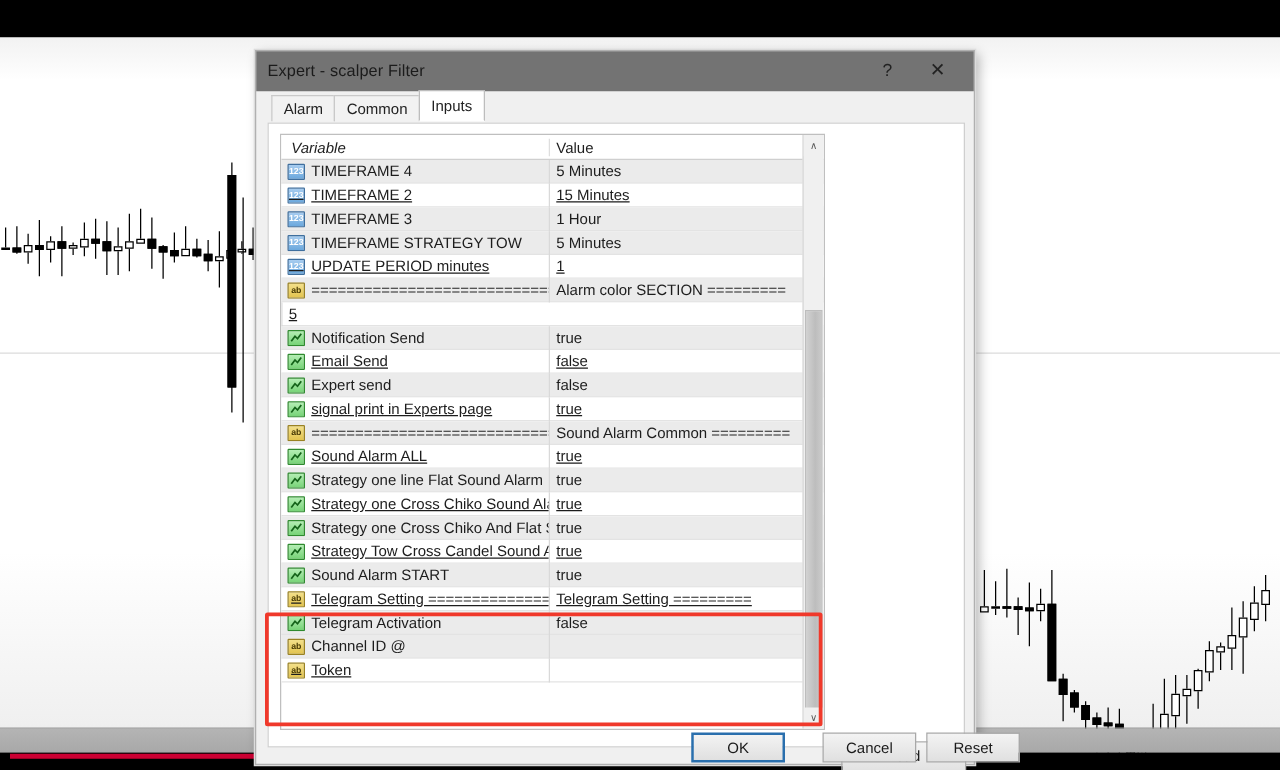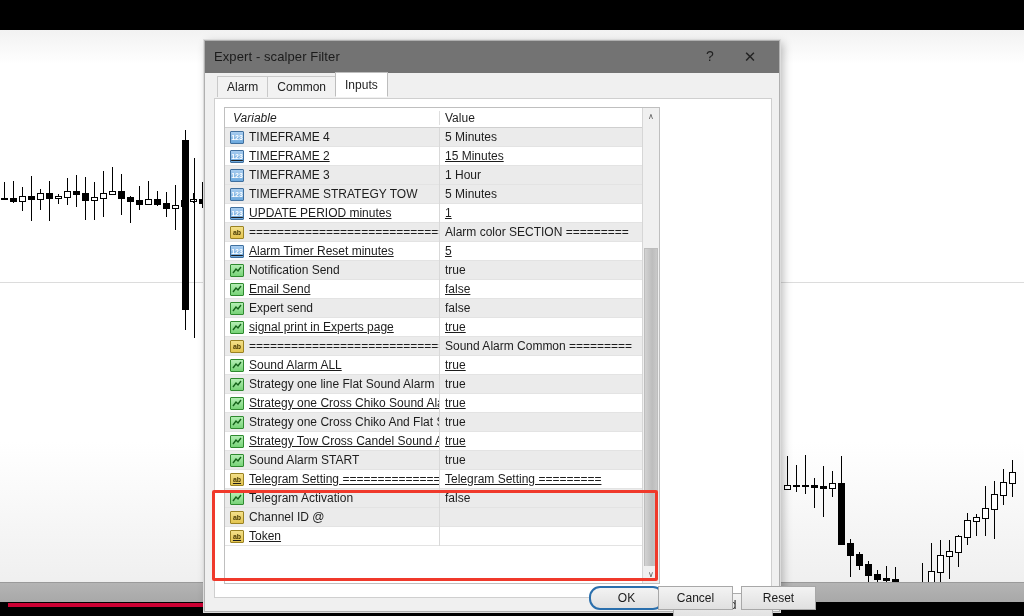--- a/index.html
+++ b/index.html
@@ -217,21 +217,21 @@
   
   .footer-btn {
     position: absolute; width: 75px; height: 24px;
     background: linear-gradient(#f3f3f3, #e0e0e0);
     border: 1px solid #a8a8a8;
     font-size: 12px; color: #1a1a1a;
     display: flex; align-items: center; justify-content: center;
     cursor: default;
   }
   .footer-btn.primary { border: 2px solid #2a6fad; }
-  .btn-ok     { left: 384px; top: 545px; border-radius: 11px; }
+  .btn-ok     { left: 348px; top: 545px; }
   .btn-cancel { left: 453px; top: 545px; }
   .btn-reset  { left: 536px; top: 545px; }
 
   
   .redbox {
     position: absolute;
     left: 212px; top: 490px;
     width: 446px; height: 91px;
     border: 3px solid #f0392b;
     border-radius: 2px;
@@ -581,24 +581,20 @@
               <div class="cell-val">1</div>
             </div>
             <div class="grow alt">
               <div class="cell-var">
                 <span class="ticon str">ab</span>
                 <span class="vname">==================================</span>
               </div>
               <div class="cell-val">Alarm color SECTION =========</div>
             </div>
             <div class="grow plain">
-              <div class="cell-var">
-                <span class="ticon int">123</span>
-                <span class="vname">Alarm Timer Reset minutes</span>
-              </div>
               <div class="cell-val">5</div>
             </div>
             <div class="grow alt">
               <div class="cell-var">
                 <span class="ticon bool">
                   <svg width="10" height="9" viewBox="0 0 10 9">
                     <path d="M1 7 L4 3 L6 5 L9 1" stroke="#15631a" stroke-width="1.4" fill="none"></path>
                   </svg>
                 </span>
                 <span class="vname">Notification Send</span>

